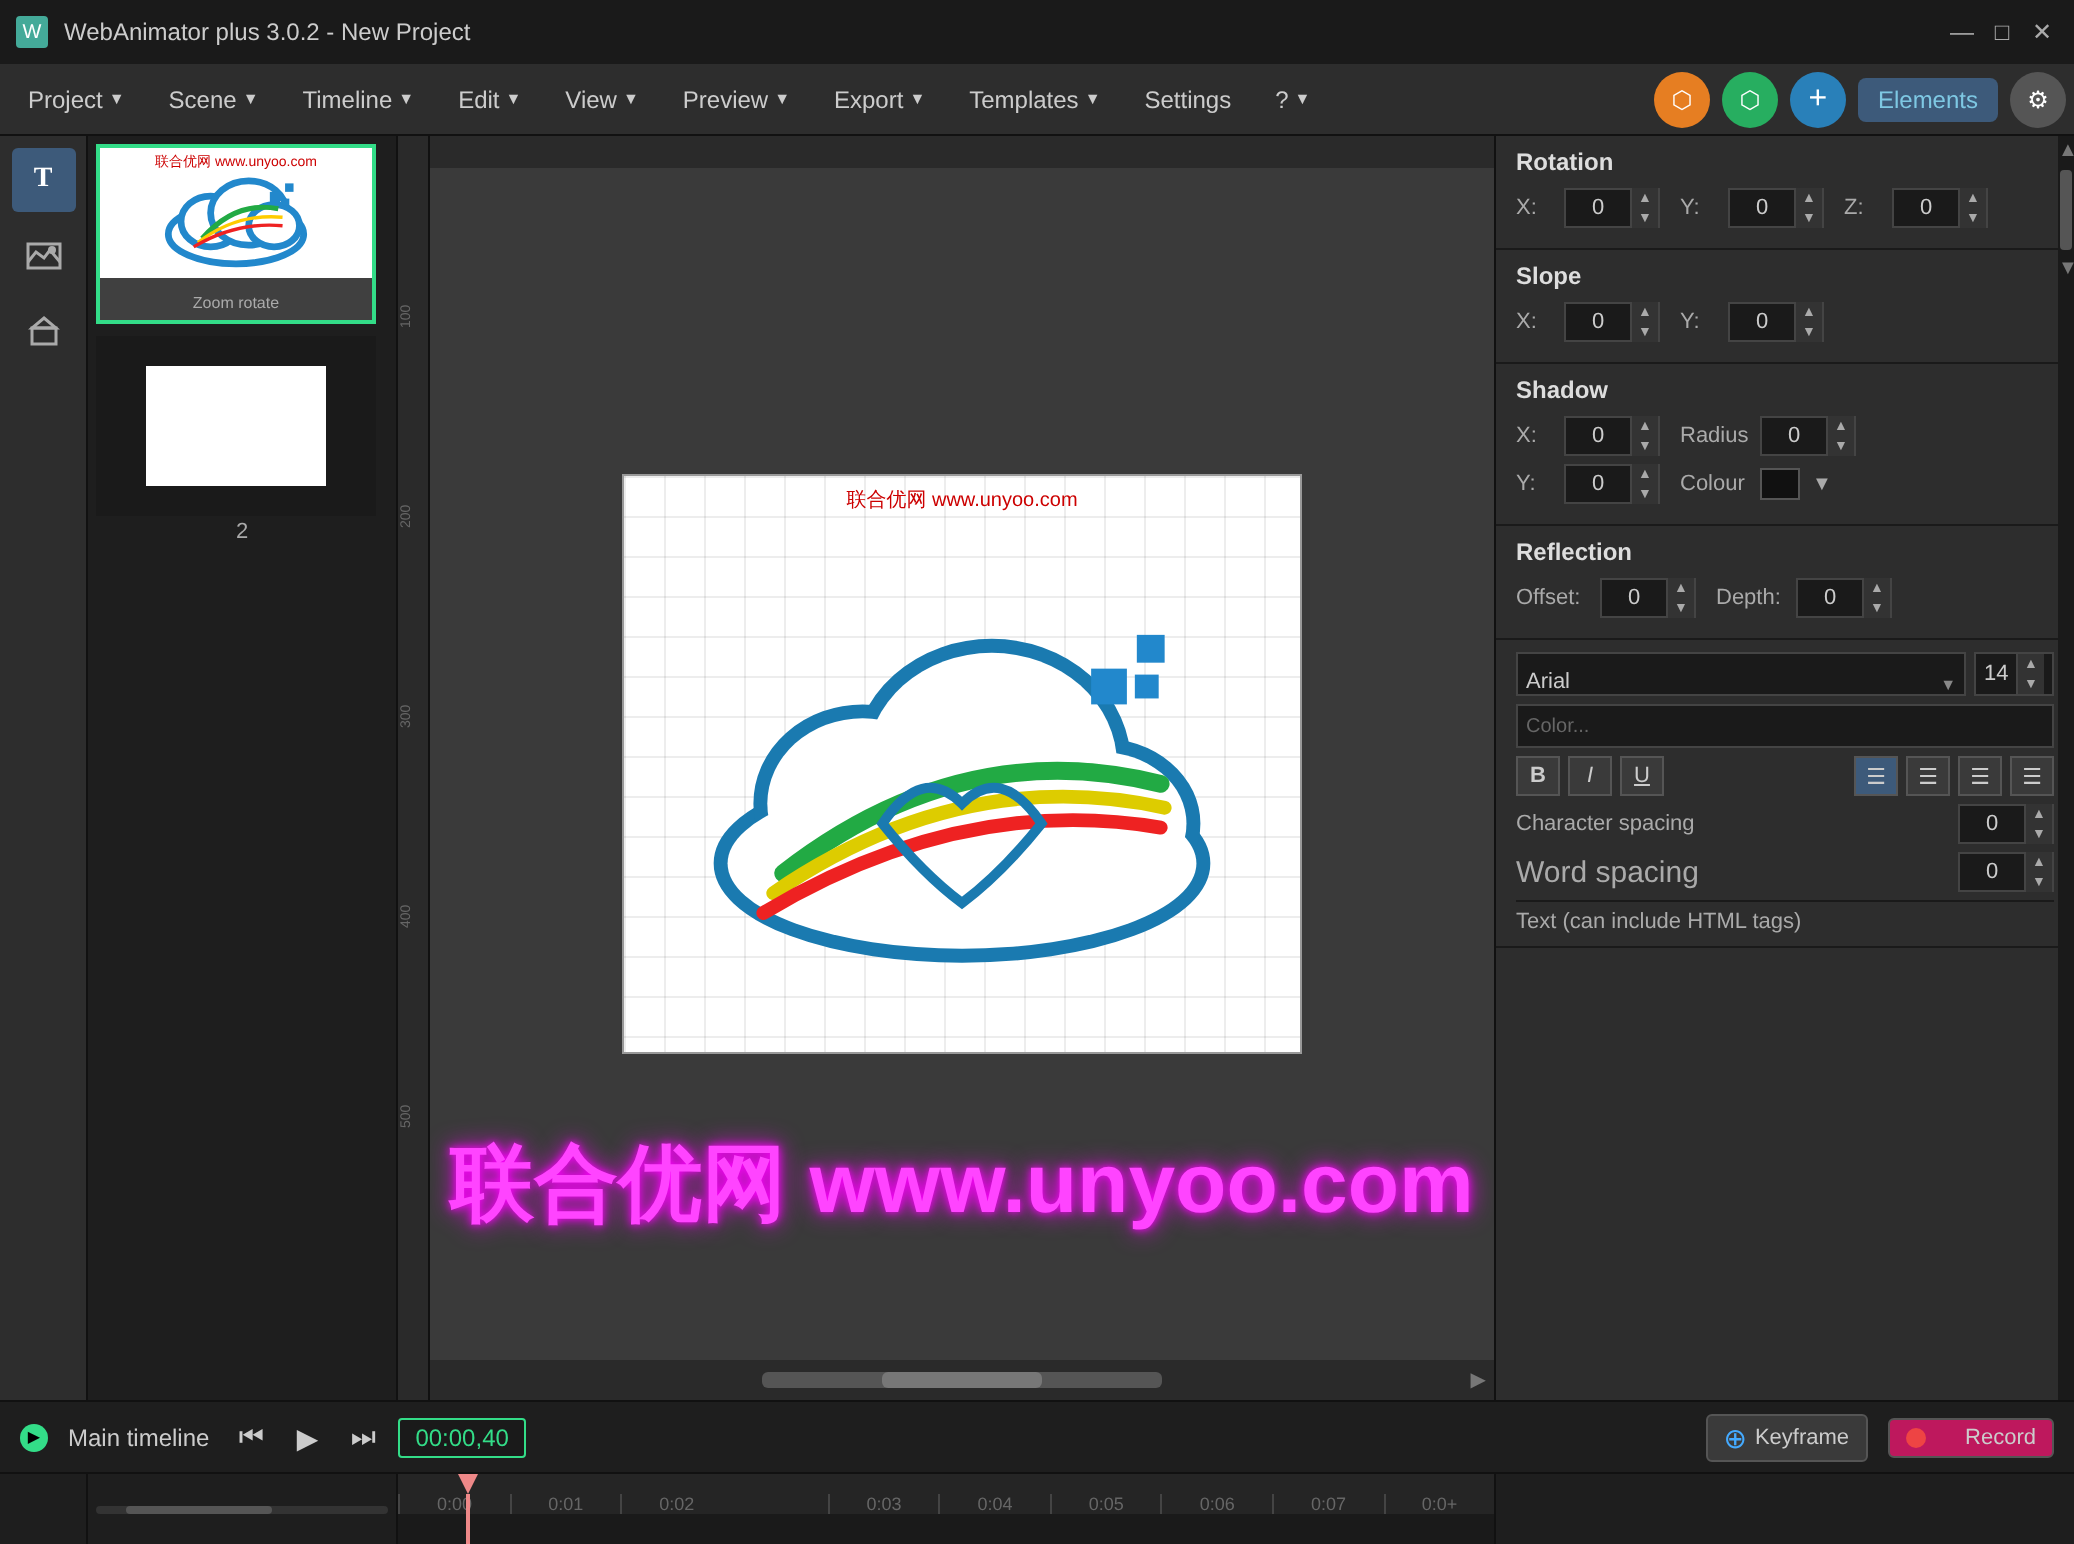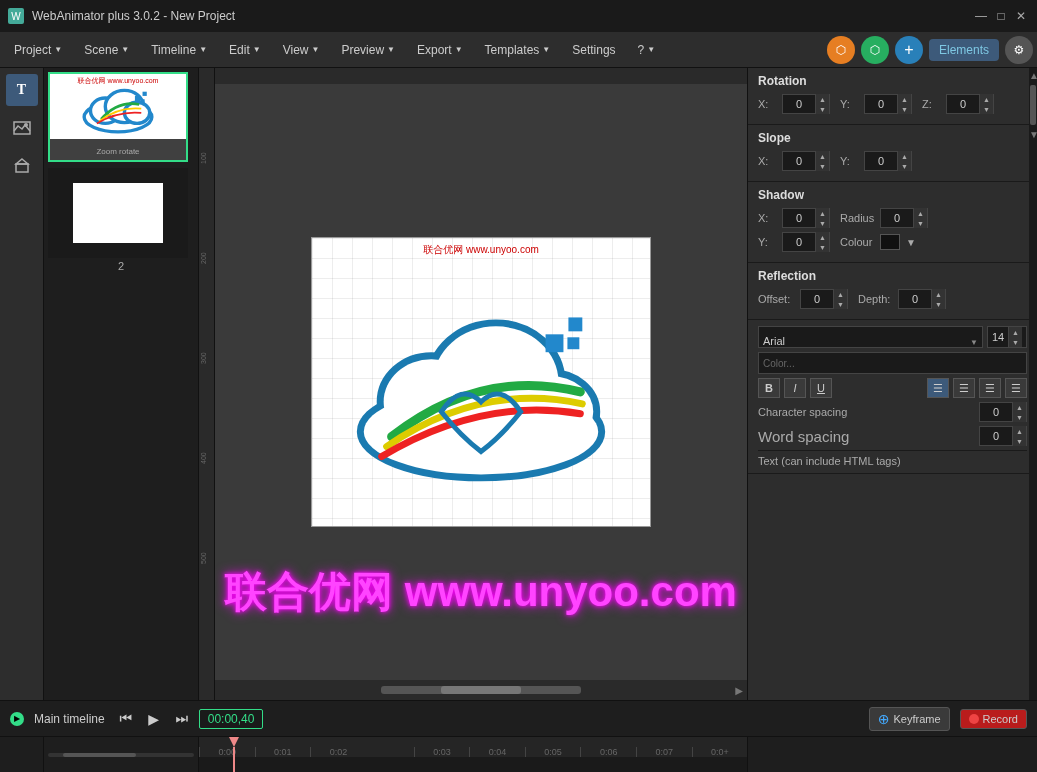--- a/index.html
+++ b/index.html
@@ -84,21 +84,21 @@
     .format-btn { background: #3a3a3a; border: 1px solid #555; color: #ccc; width: 22px; height: 20px; display: flex; align-items: center; justify-content: center; font-size: 11px; cursor: pointer; }
     .align-btn { background: #3a3a3a; border: 1px solid #555; color: #ccc; width: 22px; height: 20px; display: flex; align-items: center; justify-content: center; font-size: 11px; cursor: pointer; }
     .align-btn.active { background: #3d5a7a; }
 
     
     .timeline-bar { height: 36px; background: #1e1e1e; border-top: 1px solid #111; display: flex; align-items: center; padding: 0 10px; gap: 10px; }
     .timeline-controls { display: flex; align-items: center; gap: 6px; margin-left: auto; }
     .play-btn { width: 22px; height: 22px; display: flex; align-items: center; justify-content: center; cursor: pointer; color: #ccc; font-size: 14px; }
     .time-display { background: #1a1a1a; border: 1px solid #3d8; color: #3d8; padding: 2px 8px; font-size: 12px; border-radius: 2px; }
     .keyframe-btn { display: flex; align-items: center; gap: 4px; cursor: pointer; color: #ccc; background: #3a3a3a; border: 1px solid #555; padding: 3px 8px; border-radius: 3px; font-size: 11px; }
-    .record-btn { display: flex; align-items: center; gap: 4px; cursor: pointer; color: #ccc; background: #b91c1c; border: 1px solid #555; padding: 3px 8px; border-radius: 3px; font-size: 11px; }
+    .record-btn { display: flex; align-items: center; gap: 20px; cursor: pointer; color: #ccc; background: #be185d; border: 1px solid #555; padding: 3px 8px; border-radius: 3px; font-size: 11px; }
 
     
     .timeline-ruler { height: 36px; background: #252525; border-top: 1px solid #111; position: relative; display: flex; align-items: center; }
 
     
     .ruler-top { height: 16px; background: #2a2a2a; width: 100%; display: flex; align-items: flex-end; overflow: hidden; position: relative; }
 
     .drop-arrow { font-size: 8px; color: #888; }
 
     

